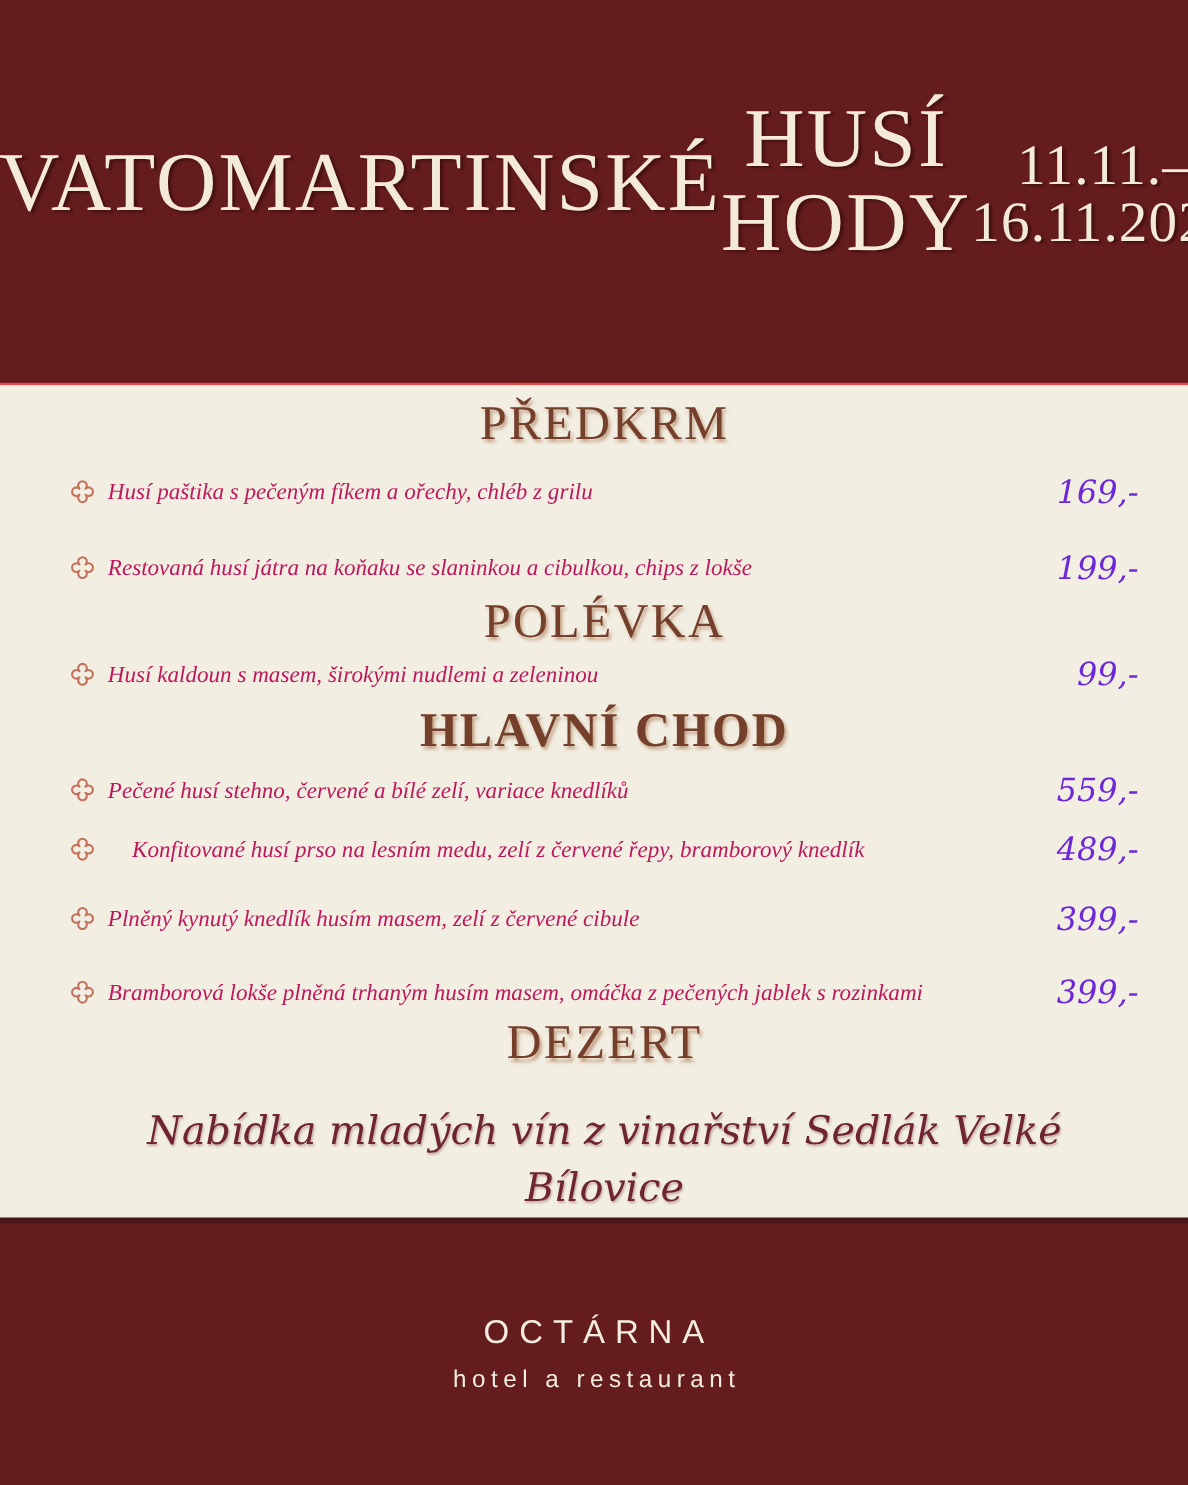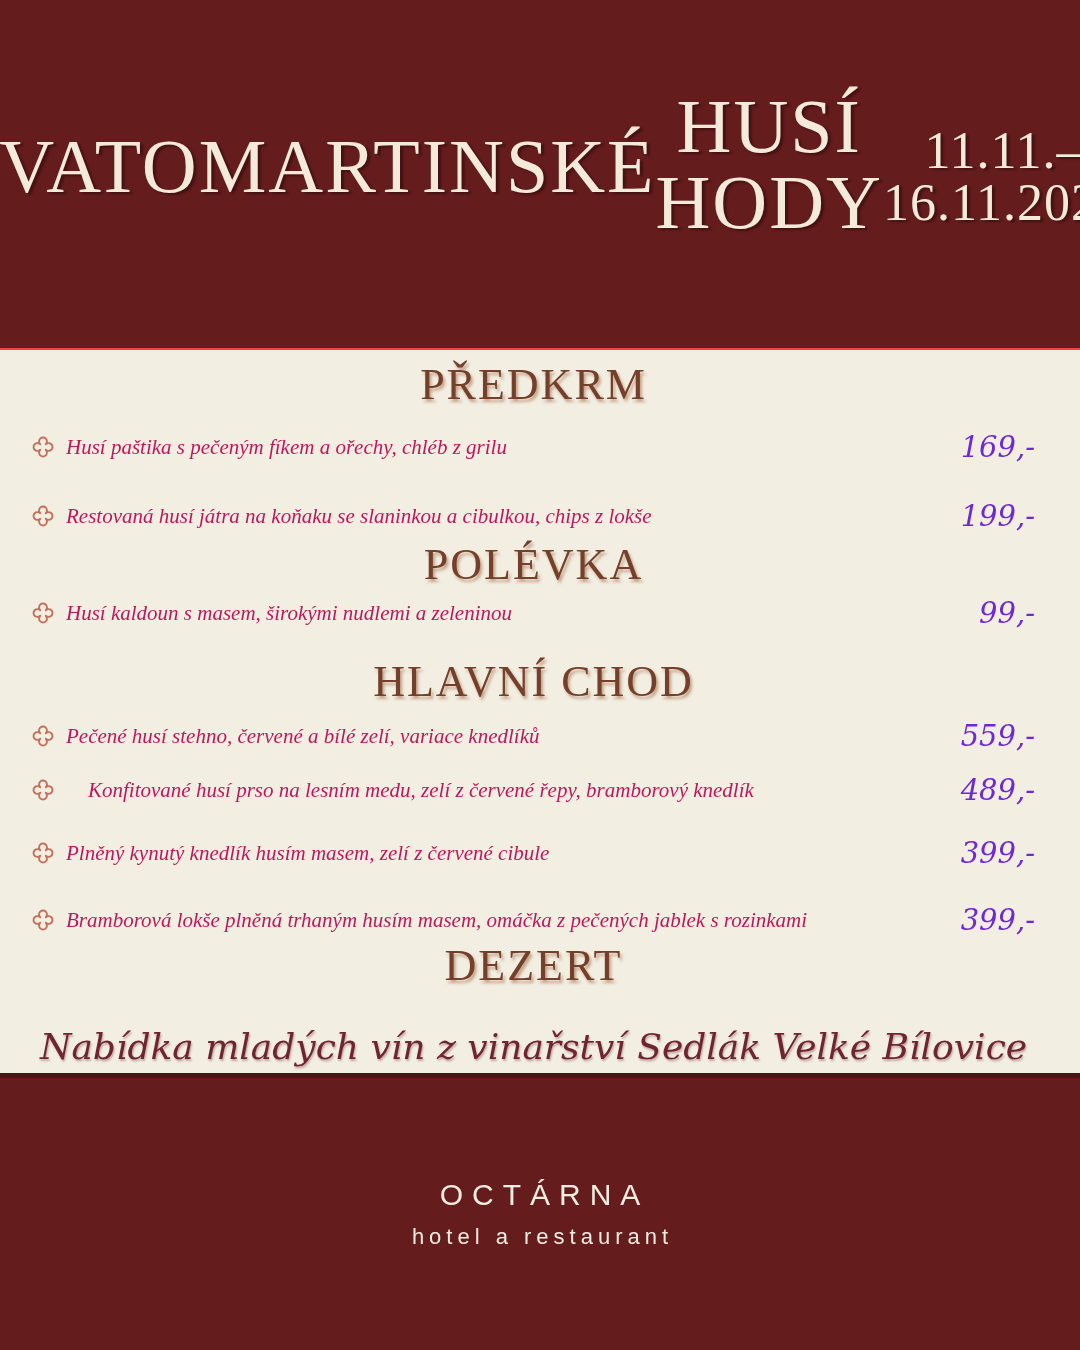--- a/index.html
+++ b/index.html
@@ -30,33 +30,33 @@
     text-shadow:3px 2px 2px rgba(45,10,10,0.55);
     line-height:1.0;
   }
   .title-line.l1{font-size:76px;margin-bottom:22px;}
   .title-line.l2{font-size:76px;margin-bottom:26px;}
   .title-line.l3{font-size:52px;letter-spacing:1px;}
 
   
   .menu{
     flex:0 0 auto;
-    padding:0 45px 0 32px;
+    padding:0 45px 0 64px;
   }
   .section-heading{
     font-family:"Liberation Serif", serif;
     font-size:44px;line-height:54px;
     color:#74402b;
     letter-spacing:2px;
     text-align:center;
     text-shadow:2px 3px 3px rgba(170,120,85,0.65);
   }
   .mh-predkrm{margin-top:8px;}
   .mh-polevka{margin-top:3px;}
-  .mh-hlavni{margin-top:23px;}
+  .mh-hlavni{margin-top:5px;font-weight:bold;}
   .mh-dezert{margin-top:0px;}
 
   .item{
     display:flex;align-items:flex-start;
   }
   .item .bullet{
     flex:0 0 auto;
     width:22px;height:22px;
     margin:8px 12px 0 0;
   }

